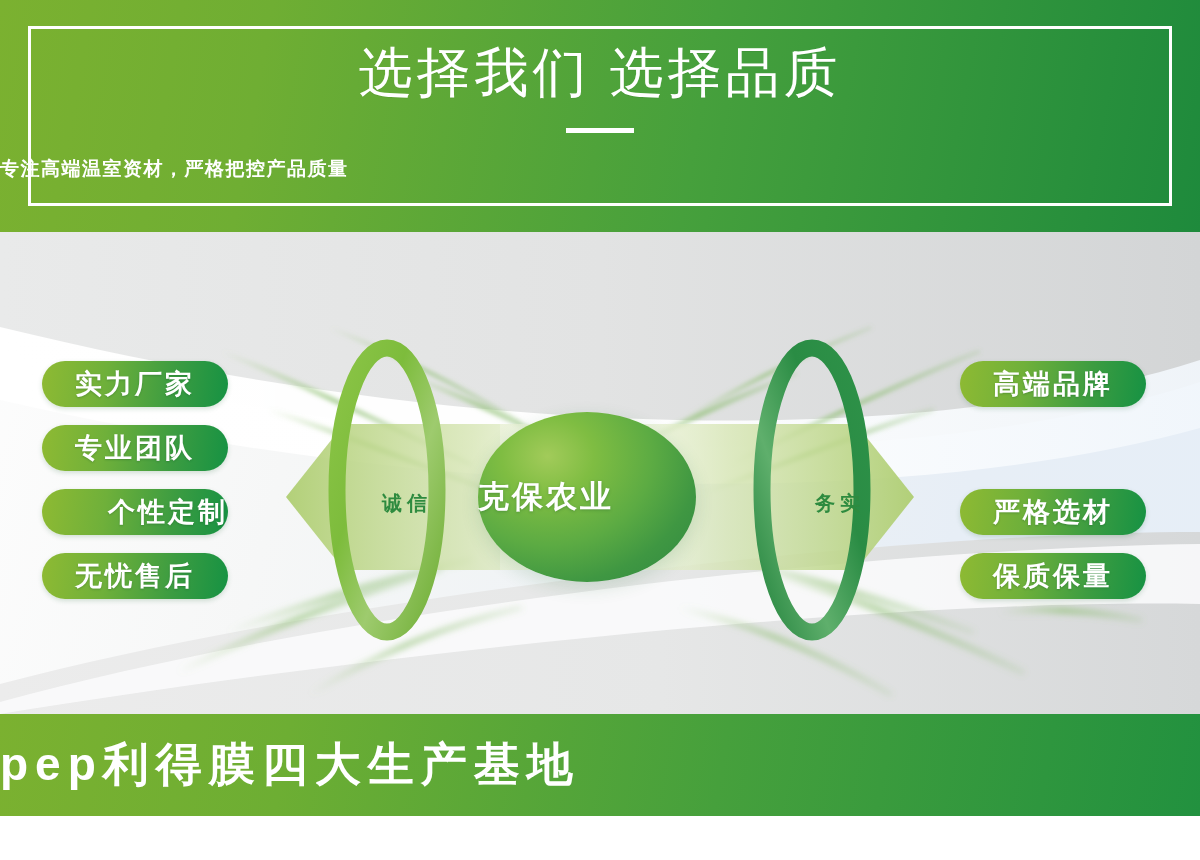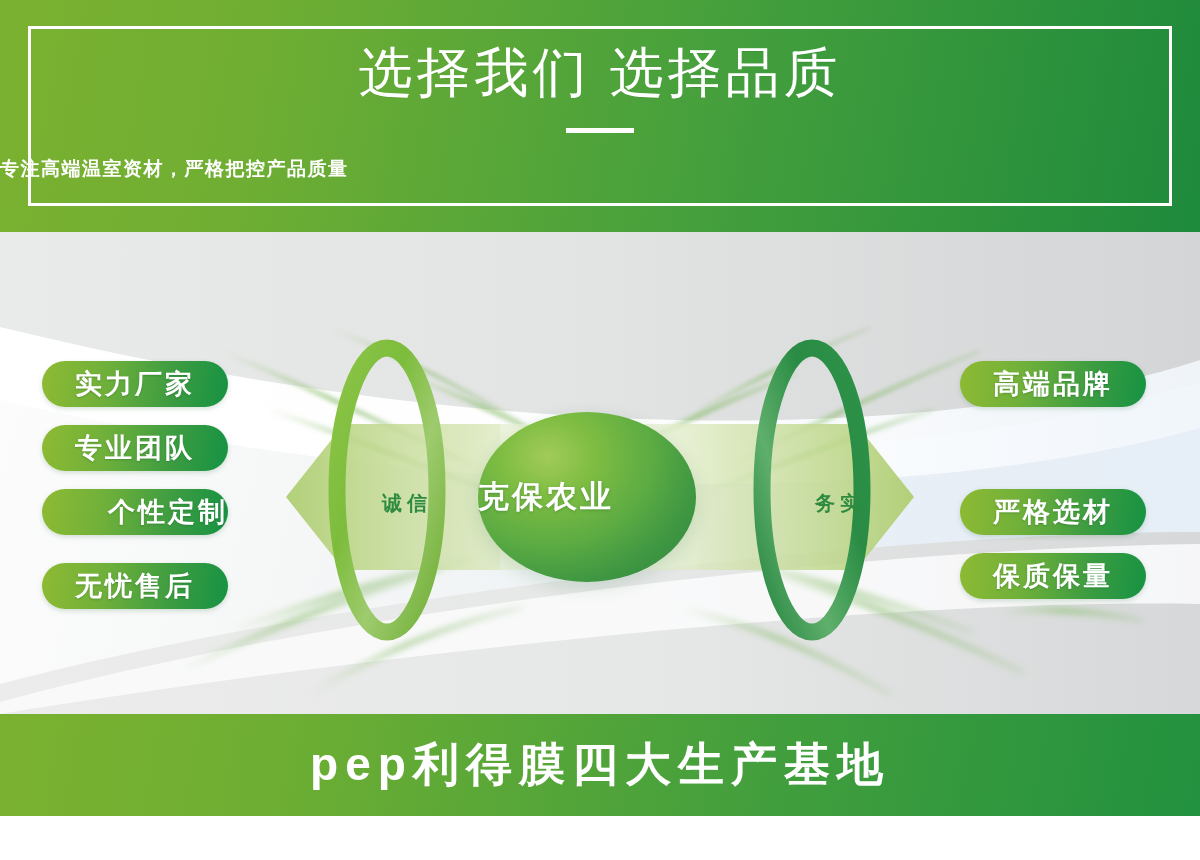--- a/index.html
+++ b/index.html
@@ -74,21 +74,21 @@
   .pill-l { left:42px; }
   .pill-r { left:960px; }
 
   
   .footer {
     position:absolute; left:0; top:714px; width:1200px; height:102px;
     background:linear-gradient(100deg,#7BB130 0%,#6DAE33 24%,#46A03C 60%,#22913F 100%);
   }
   .footer-title {
     position:absolute; left:0; right:0; top:50%; transform:translateY(-50%);
-    text-align:center; color:#ffffff;
+    text-align:left; color:#ffffff;
     font-size:46px; font-weight:bold; letter-spacing:7px;
   }
   .footer-bottom { position:absolute; left:0; top:816px; width:1200px; height:44px; background:#ffffff; }
 </style>
 </head>
 <body>
 
 <div class="stage">
 
   <div class="header">
@@ -200,21 +200,21 @@
 
     <div class="pill pill-l" style="top:129px;">
       <span>实力厂家</span>
     </div>
     <div class="pill pill-l" style="top:193px;">
       <span>专业团队</span>
     </div>
     <div class="pill pill-l" style="top:257px;justify-content:flex-end;">
       <span>个性定制</span>
     </div>
-    <div class="pill pill-l" style="top:331px;">
+    <div class="pill pill-l" style="top:321px;">
       <span>无忧售后</span>
     </div>
 
     <div class="pill pill-r" style="top:129px;">
       <span>高端品牌</span>
     </div>
     <div class="pill pill-r" style="top:257px;">
       <span>严格选材</span>
     </div>
     <div class="pill pill-r" style="top:321px;font-family:Liberation Mono, monospace;">

